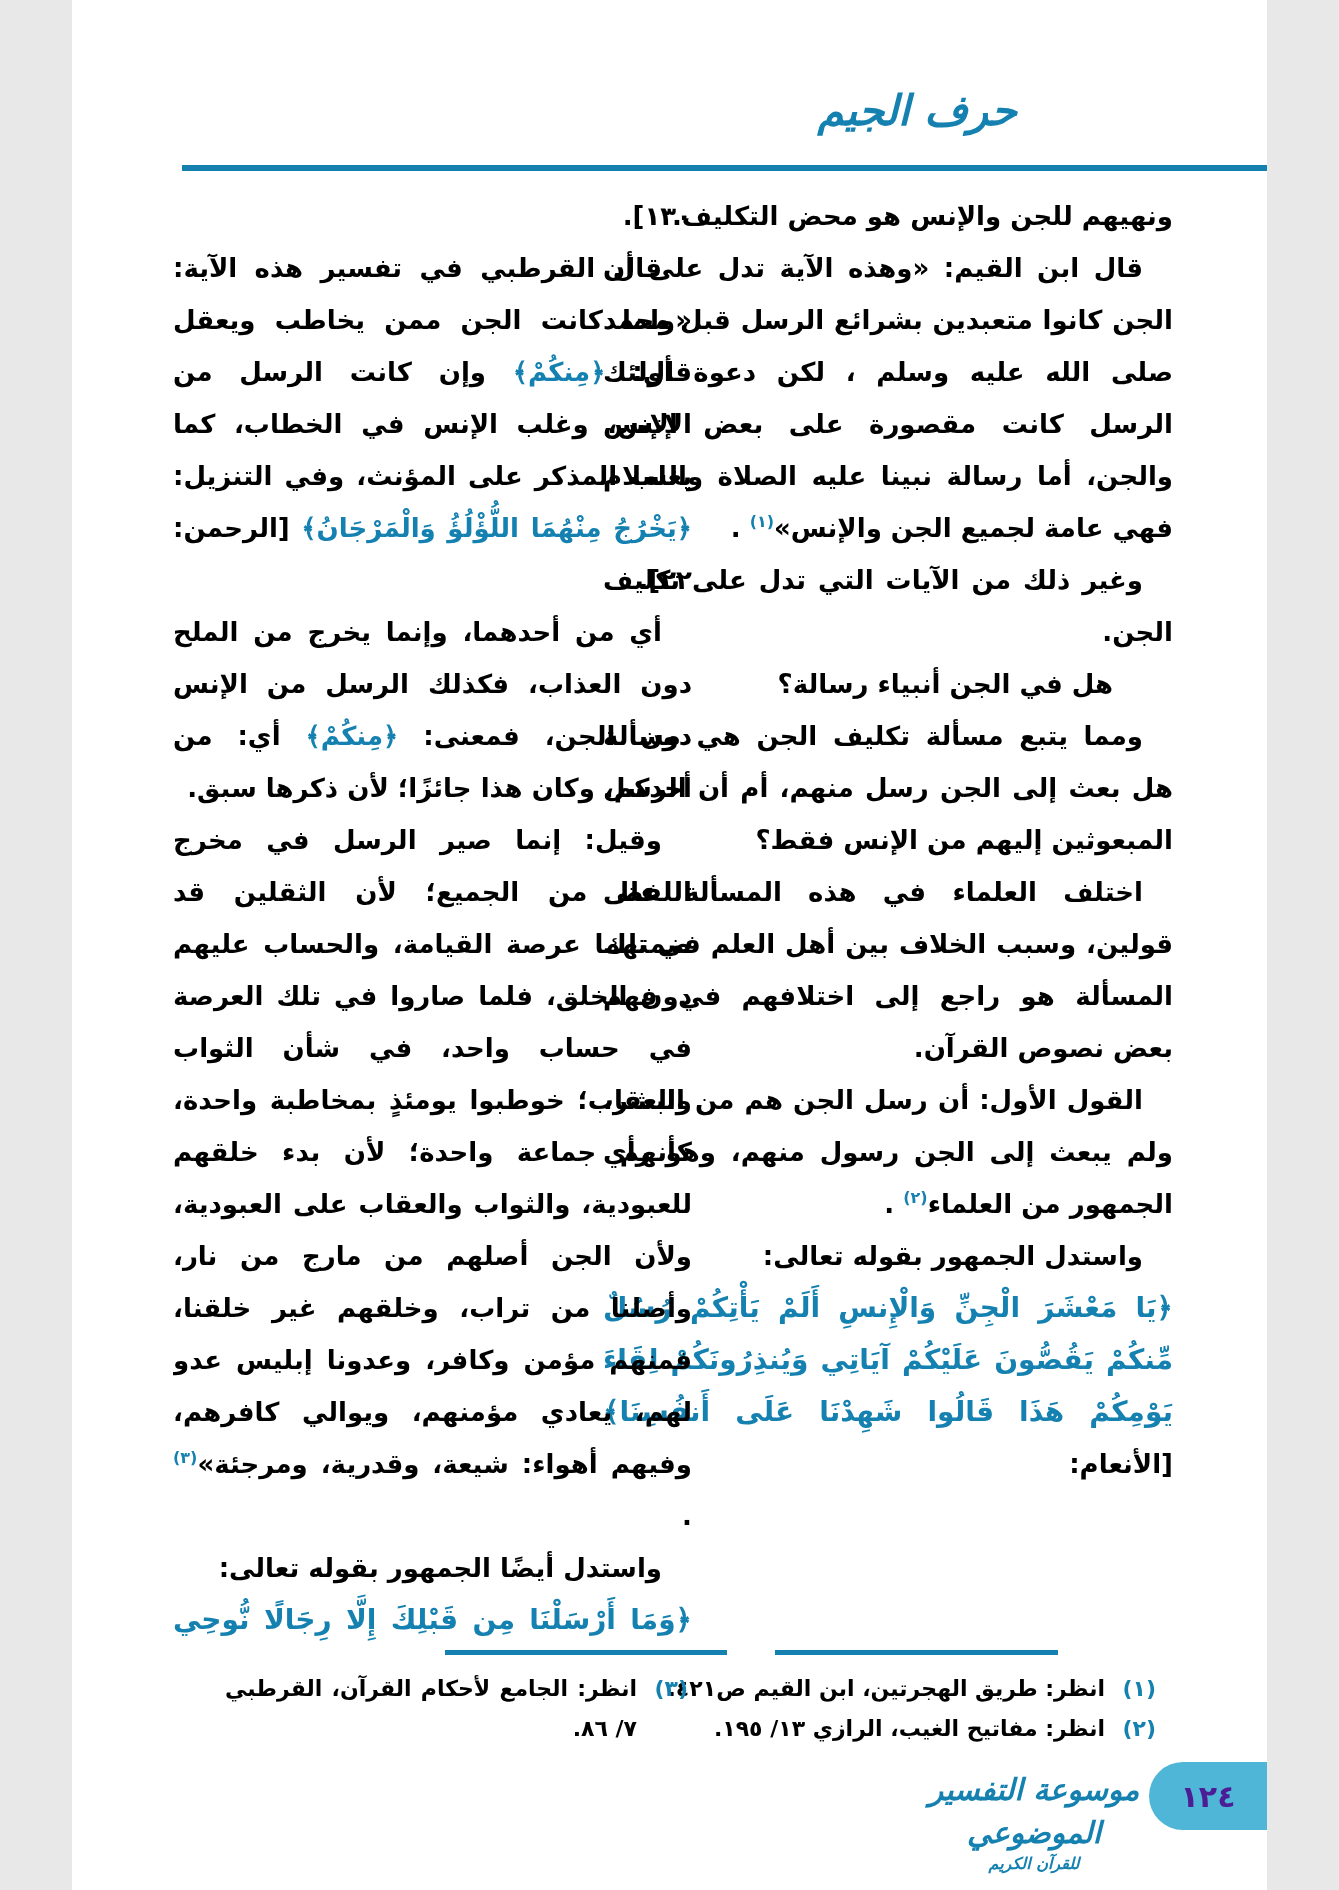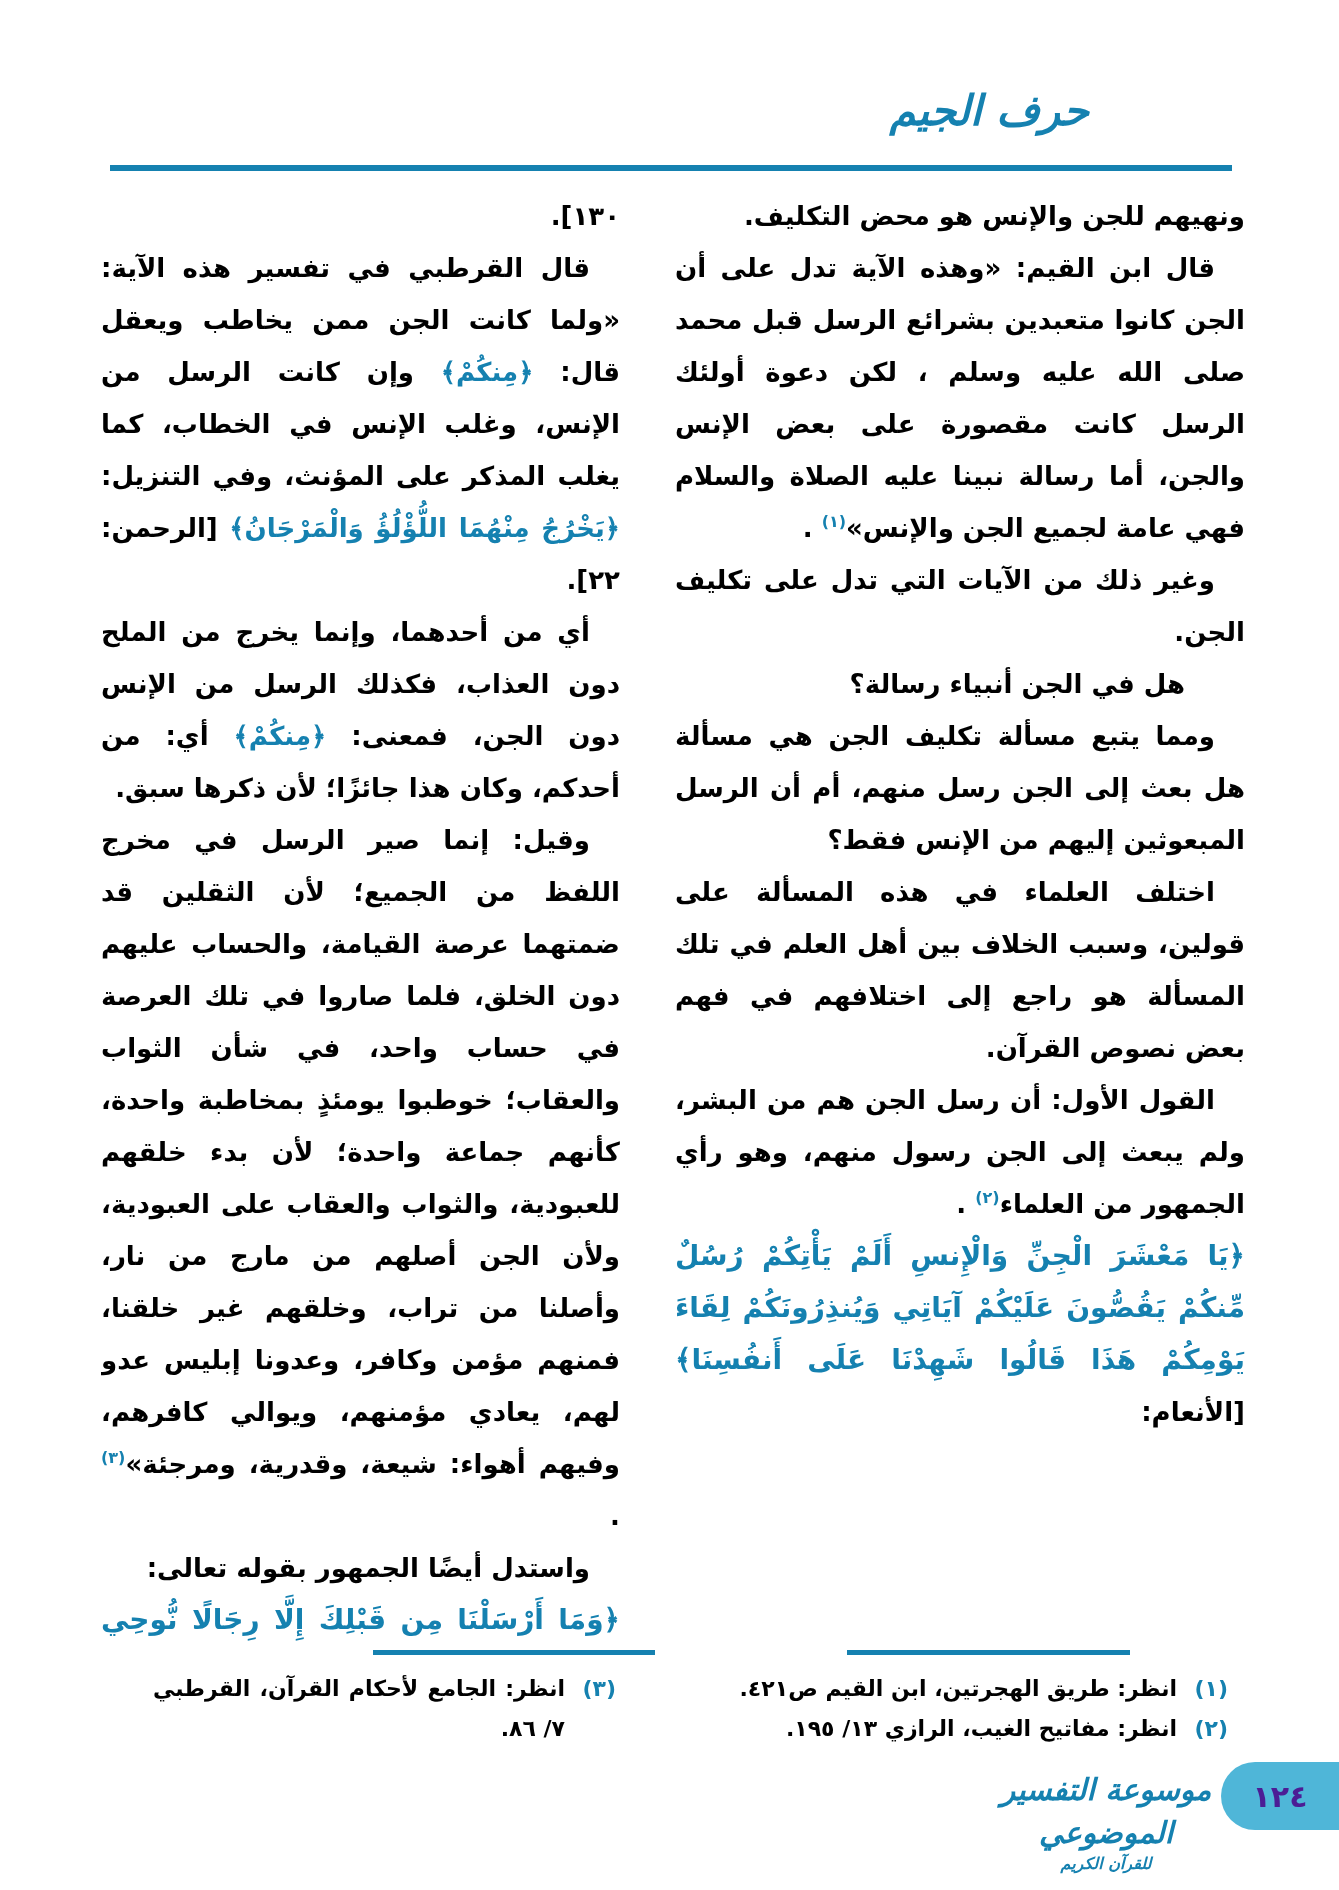--- a/index.html
+++ b/index.html
@@ -1,18 +1,18 @@
 <!DOCTYPE html>
 <html lang="ar" dir="rtl" style="--accent: #1581b0; --pill: #4fb6d8;"><head>
 <meta charset="utf-8">
 <style>
   html,body{margin:0;padding:0;background:#e8e8e8;}
   .page{
     position:relative;
-    width:1339px;height:1890px;
+    width:1195px;height:1890px;
     margin:0 auto;
     background:#ffffff;
     font-family:"DejaVu Sans", sans-serif;
     direction:rtl;
     overflow:hidden;
     color:#000;
   }
   .header-title{
     position:absolute;top:86px;right:250px;
     font-size:42px;font-weight:bold;font-style:italic;
@@ -89,20 +89,21 @@
   <div class="header-divider"></div>
 
   <div class="col col-right">
       <p class="p-cont"><span class="seg-text">ونهيهم للجن والإنس هو محض التكليف.</span></p>
       <p class="p-body"><span class="seg-text">قال ابن القيم: «وهذه الآية تدل على أن الجن كانوا متعبدين بشرائع الرسل قبل محمد صلى الله عليه وسلم ، لكن دعوة أولئك الرسل كانت مقصورة على بعض الإنس والجن، أما رسالة نبينا عليه الصلاة والسلام فهي عامة لجميع الجن والإنس»</span><span class="seg-ref">(١)</span><span class="seg-text"> .</span></p>
       <p class="p-body"><span class="seg-text">وغير ذلك من الآيات التي تدل على تكليف الجن.</span></p>
       <p class="p-heading"><span class="seg-text">هل في الجن أنبياء رسالة؟</span></p>
       <p class="p-body"><span class="seg-text">ومما يتبع مسألة تكليف الجن هي مسألة هل بعث إلى الجن رسل منهم، أم أن الرسل المبعوثين إليهم من الإنس فقط؟</span></p>
       <p class="p-body"><span class="seg-text">اختلف العلماء في هذه المسألة على قولين، وسبب الخلاف بين أهل العلم في تلك المسألة هو راجع إلى اختلافهم في فهم بعض نصوص القرآن.</span></p>
       <p class="p-body"><span class="seg-bold">القول الأول:</span><span class="seg-text"> أن رسل الجن هم من البشر، ولم يبعث إلى الجن رسول منهم، وهو رأي الجمهور من العلماء</span><span class="seg-ref">(٢)</span><span class="seg-text"> .</span></p>
+      <p class="p-body"><span class="seg-text">واستدل الجمهور بقوله تعالى:</span></p>
       <p class="p-verse"><span class="seg-quran">﴿يَا مَعْشَرَ الْجِنِّ وَالْإِنسِ أَلَمْ يَأْتِكُمْ رُسُلٌ مِّنكُمْ يَقُصُّونَ عَلَيْكُمْ آيَاتِي وَيُنذِرُونَكُمْ لِقَاءَ يَوْمِكُمْ هَذَا قَالُوا شَهِدْنَا عَلَى أَنفُسِنَا﴾</span><span class="seg-text"> [الأنعام:</span></p>
     </div>
 
   <div class="col col-left">
       <p class="p-cont"><span class="seg-text">١٣٠].</span></p>
       <p class="p-body"><span class="seg-text">قال القرطبي في تفسير هذه الآية: «ولما كانت الجن ممن يخاطب ويعقل قال: </span><span class="seg-quran">﴿مِنكُمْ﴾</span><span class="seg-text"> وإن كانت الرسل من الإنس، وغلب الإنس في الخطاب، كما يغلب المذكر على المؤنث، وفي التنزيل: </span><span class="seg-quran">﴿يَخْرُجُ مِنْهُمَا اللُّؤْلُؤُ وَالْمَرْجَانُ﴾</span><span class="seg-text"> [الرحمن: ٢٢].</span></p>
       <p class="p-body"><span class="seg-text">أي من أحدهما، وإنما يخرج من الملح دون العذاب، فكذلك الرسل من الإنس دون الجن، فمعنى: </span><span class="seg-quran">﴿مِنكُمْ﴾</span><span class="seg-text"> أي: من أحدكم، وكان هذا جائزًا؛ لأن ذكرها سبق.</span></p>
       <p class="p-body"><span class="seg-text">وقيل: إنما صير الرسل في مخرج اللفظ من الجميع؛ لأن الثقلين قد ضمتهما عرصة القيامة، والحساب عليهم دون الخلق، فلما صاروا في تلك العرصة في حساب واحد، في شأن الثواب والعقاب؛ خوطبوا يومئذٍ بمخاطبة واحدة، كأنهم جماعة واحدة؛ لأن بدء خلقهم للعبودية، والثواب والعقاب على العبودية، ولأن الجن أصلهم من مارج من نار، وأصلنا من تراب، وخلقهم غير خلقنا، فمنهم مؤمن وكافر، وعدونا إبليس عدو لهم، يعادي مؤمنهم، ويوالي كافرهم، وفيهم أهواء: شيعة، وقدرية، ومرجئة»</span><span class="seg-ref">(٣)</span><span class="seg-text"> .</span></p>
       <p class="p-body"><span class="seg-text">واستدل أيضًا الجمهور بقوله تعالى:</span></p>
       <p class="p-verse"><span class="seg-quran">﴿وَمَا أَرْسَلْنَا مِن قَبْلِكَ إِلَّا رِجَالًا نُّوحِي إِلَيْهِمْ﴾</span></p>

